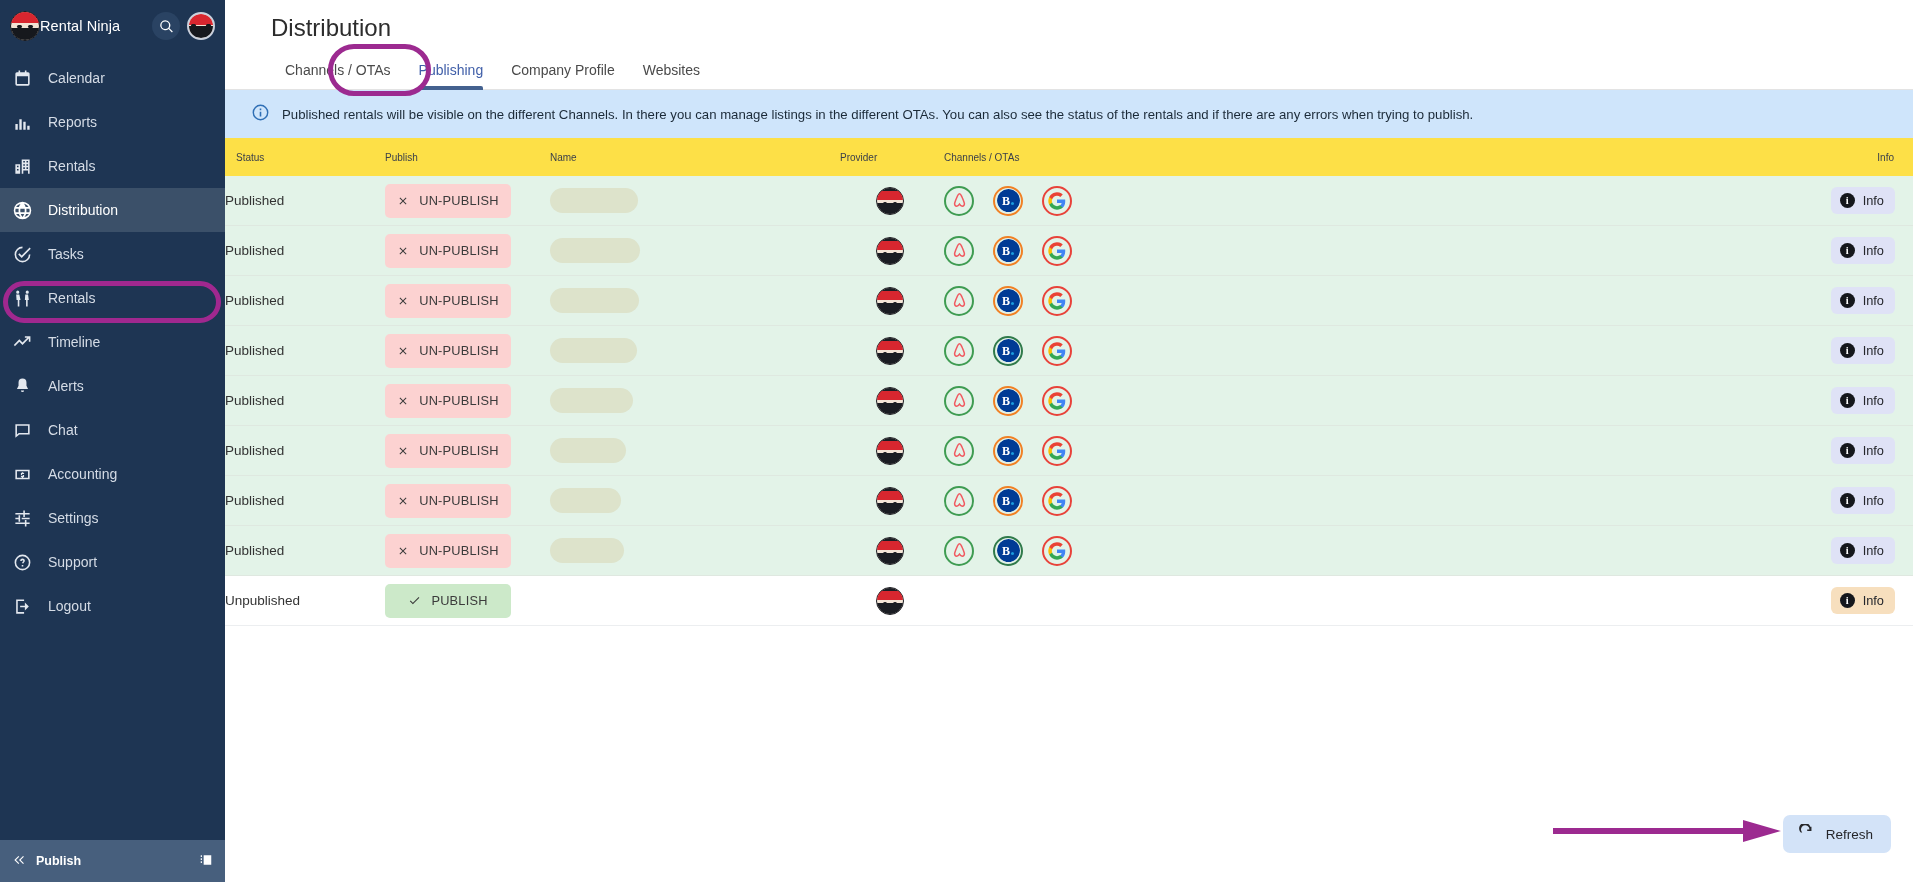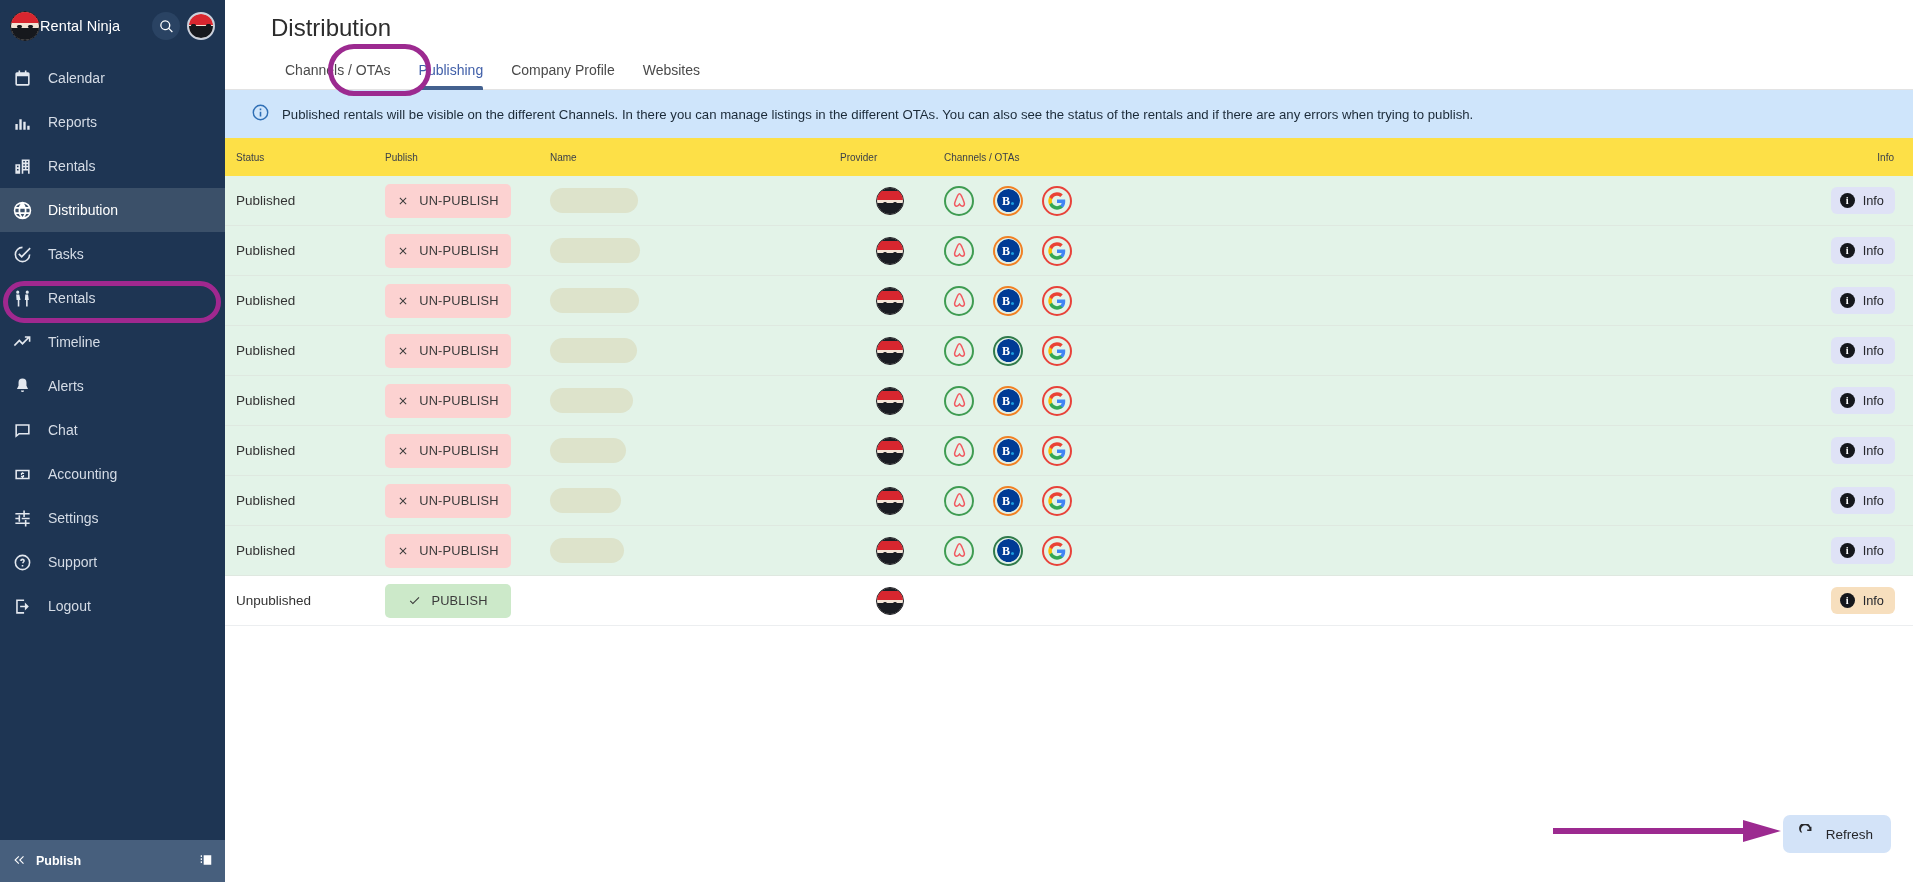--- a/index.html
+++ b/index.html
@@ -105,21 +105,21 @@
   .thead {
     display: flex; background: #fde047; height: 38px; align-items: center;
     font-size: 10px; color: #3a3f4a;
   }
   .row {
     display: flex; align-items: center; height: 50px;
     border-bottom: 1px solid #dfe8e0; font-size: 13.5px; color: #333;
   }
   .row.published { background: #e3f3e8; }
   .row.unpublished { background: #ffffff; border-bottom: 1px solid #eceef0;}
-  .c-status { flex: 0 0 160px; padding-left: 11px; }
+  .c-status { flex: 0 0 160px; }
   .c-publish { flex: 0 0 165px; }
   .c-name    { flex: 0 0 290px; }
   .c-provider{ flex: 0 0 100px; display:flex; justify-content:center; }
   .c-channels{ flex: 1; display: flex; align-items: center; gap: 19px; padding-left: 4px;}
   .c-info    { flex: 0 0 130px; display:flex; justify-content:flex-end; padding-right: 18px;}
   .thead .c-status{ padding-left: 11px; }
   .thead .c-provider{ justify-content: flex-start; }
   .thead .c-info{ padding-right: 19px; }
 
   .btn-unpublish {

